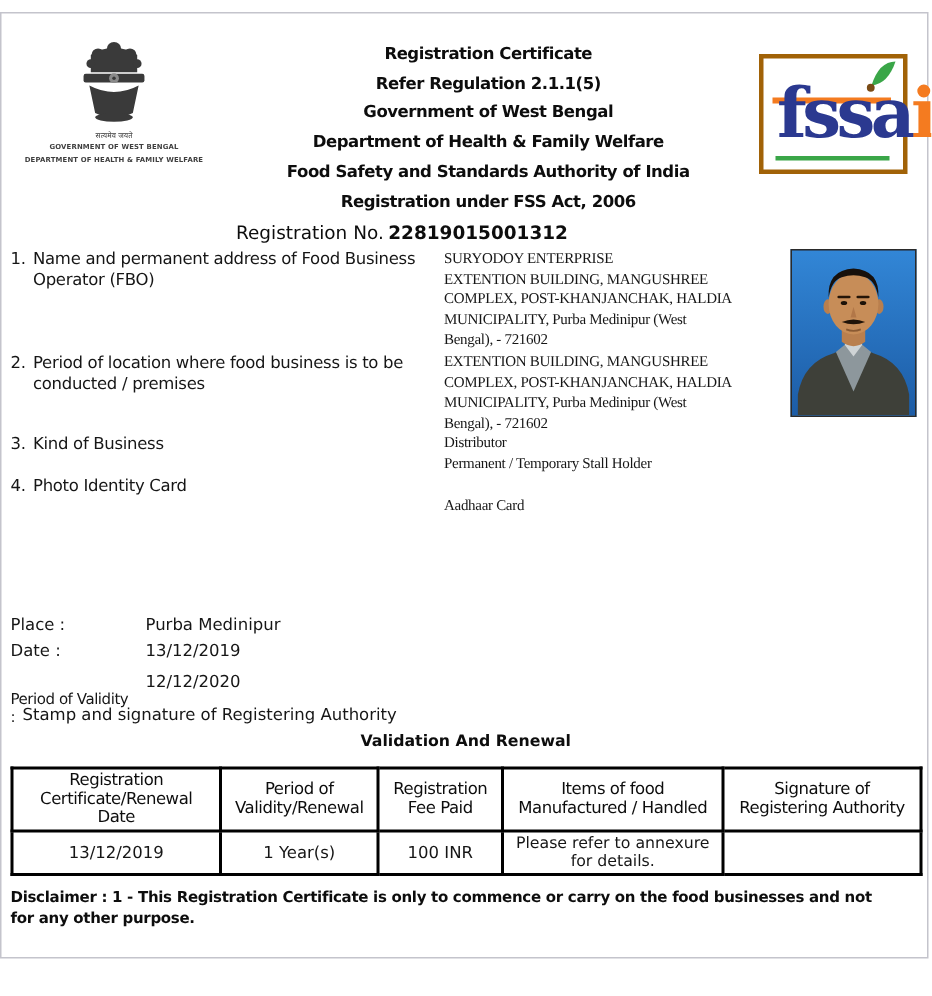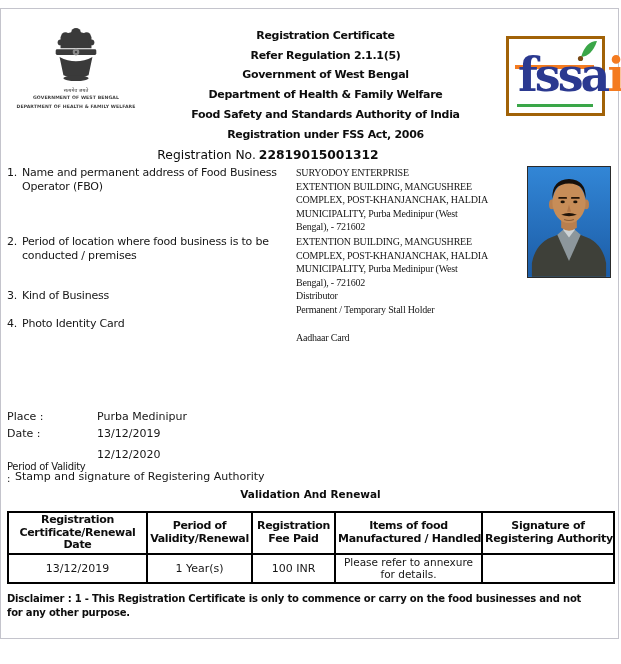--- a/index.html
+++ b/index.html
@@ -55,21 +55,21 @@
   .m-place{top:410px;} .m-date{top:427px;}
   .m-validity-l{top:441px;font-size:10px;letter-spacing:-.3px;line-height:11.5px;white-space:pre-line;margin-top:20px;}
   .m-validity-v{top:448px;}
 
   .stamp{position:absolute;left:15px;top:470px;width:613px;font-size:11px;color:#161616;}
   .vheading{position:absolute;left:0;top:488px;width:621px;text-align:center;font-size:10.5px;font-weight:bold;color:#0d0d0d;}
 
   
   table.renewal{position:absolute;left:7px;top:511px;width:606px;border-collapse:collapse;table-layout:fixed;}
   table.renewal th,table.renewal td{border:2px solid #000;text-align:center;vertical-align:middle;}
-  table.renewal th{font-size:11px;font-weight:bold;letter-spacing:-.3px;line-height:12.6px;white-space:pre;height:39px;padding:1px 2px;color:#0d0d0d;}
+  table.renewal th{font-size:11px;font-weight:normal;letter-spacing:-.3px;line-height:12.6px;white-space:pre;height:39px;padding:1px 2px;color:#0d0d0d;}
   table.renewal td{font-size:11px;height:29px;padding:1px 2px;color:#161616;}
   table.renewal td.small{font-size:10.5px;line-height:12px;white-space:pre-line;}
 
   .disclaimer{position:absolute;left:7px;top:592px;width:610px;font-size:10px;font-weight:bold;letter-spacing:-.2px;line-height:14px;white-space:pre-line;color:#0d0d0d;}
 </style>
 </head>
 <body>
 
 <div id="page">
 

